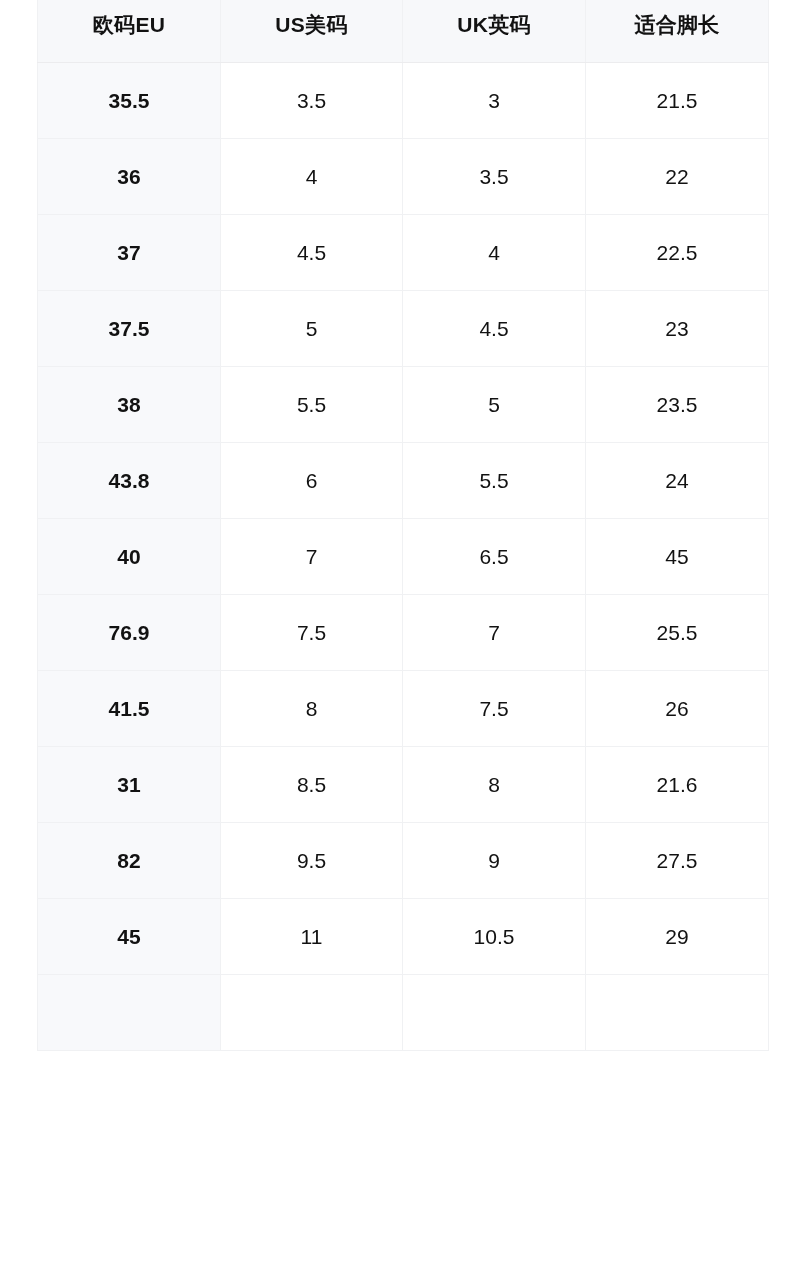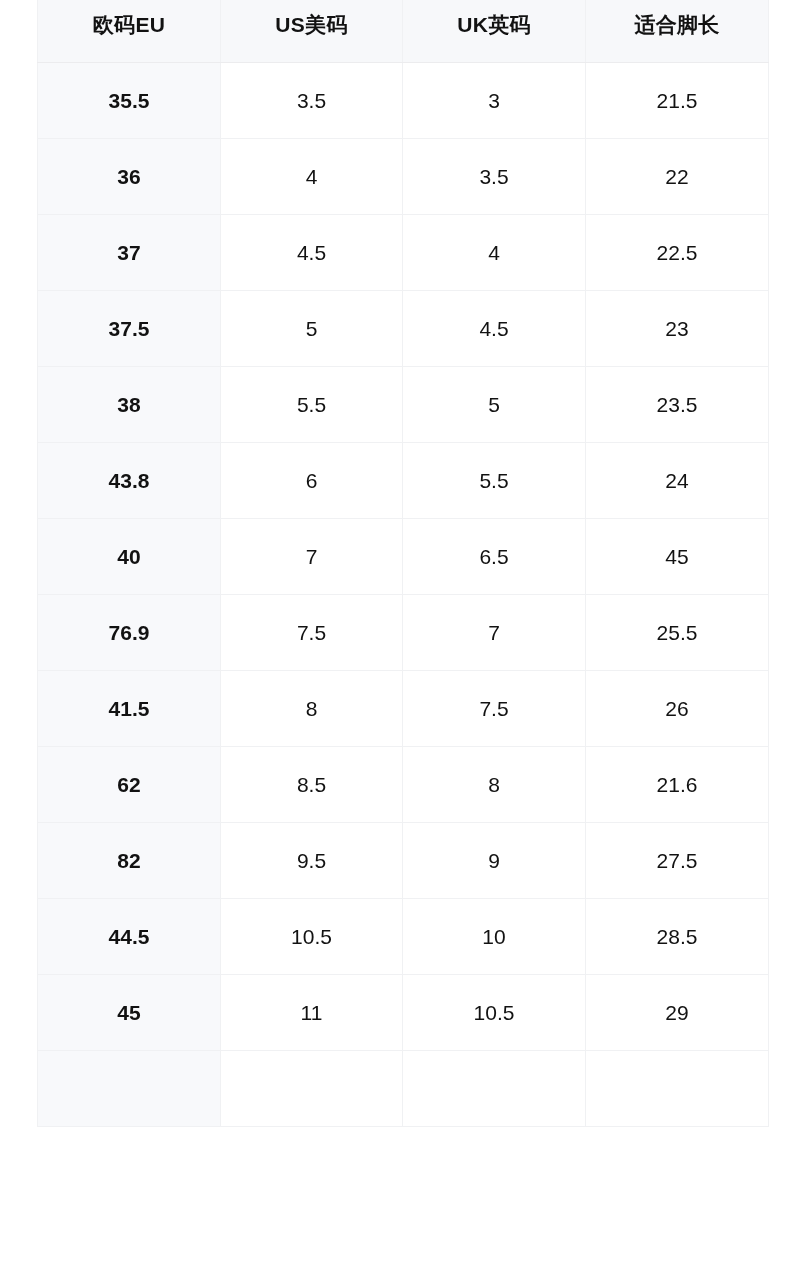--- a/index.html
+++ b/index.html
@@ -173,38 +173,32 @@
             <td class="col-uk">7</td>
             <td class="col-foot-length">25.5</td>
           </tr>
           <tr>
             <td class="col-eu">41.5</td>
             <td class="col-us">8</td>
             <td class="col-uk">7.5</td>
             <td class="col-foot-length">26</td>
           </tr>
           <tr>
-            <td class="col-eu">62</td>
+            <td class="col-eu">31</td>
             <td class="col-us">8.5</td>
             <td class="col-uk">8</td>
             <td class="col-foot-length">21.6</td>
           </tr>
           <tr>
             <td class="col-eu">82</td>
             <td class="col-us">9.5</td>
             <td class="col-uk">9</td>
             <td class="col-foot-length">27.5</td>
           </tr>
           <tr>
-            <td class="col-eu">44.5</td>
-            <td class="col-us">10.5</td>
-            <td class="col-uk">10</td>
-            <td class="col-foot-length">28.5</td>
-          </tr>
-          <tr>
             <td class="col-eu">45</td>
             <td class="col-us">11</td>
             <td class="col-uk">10.5</td>
             <td class="col-foot-length">29</td>
           </tr>
           <tr>
             <td class="col-eu"></td>
             <td class="col-us"></td>
             <td class="col-uk"></td>
             <td class="col-foot-length"></td>

